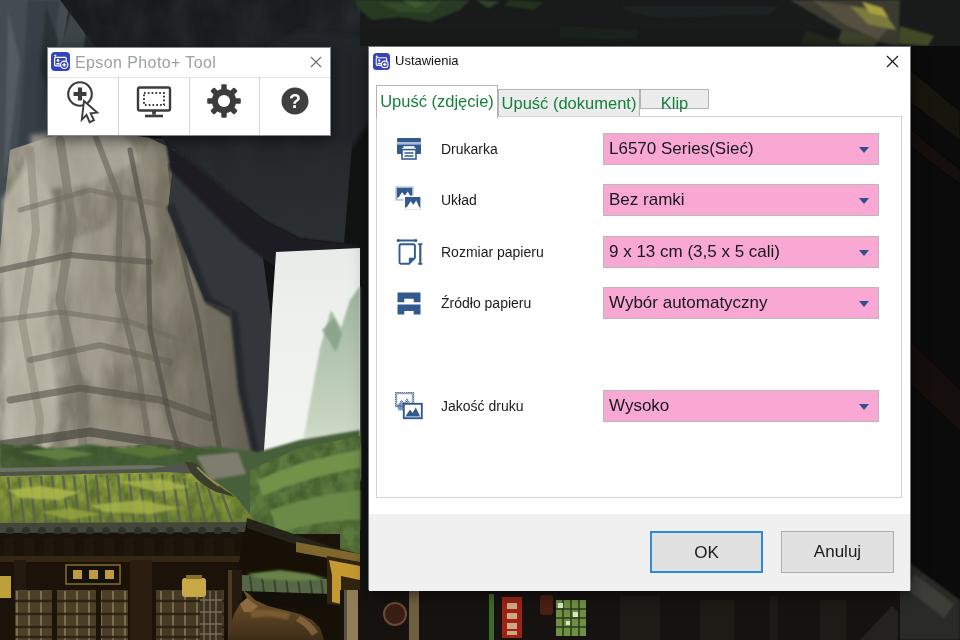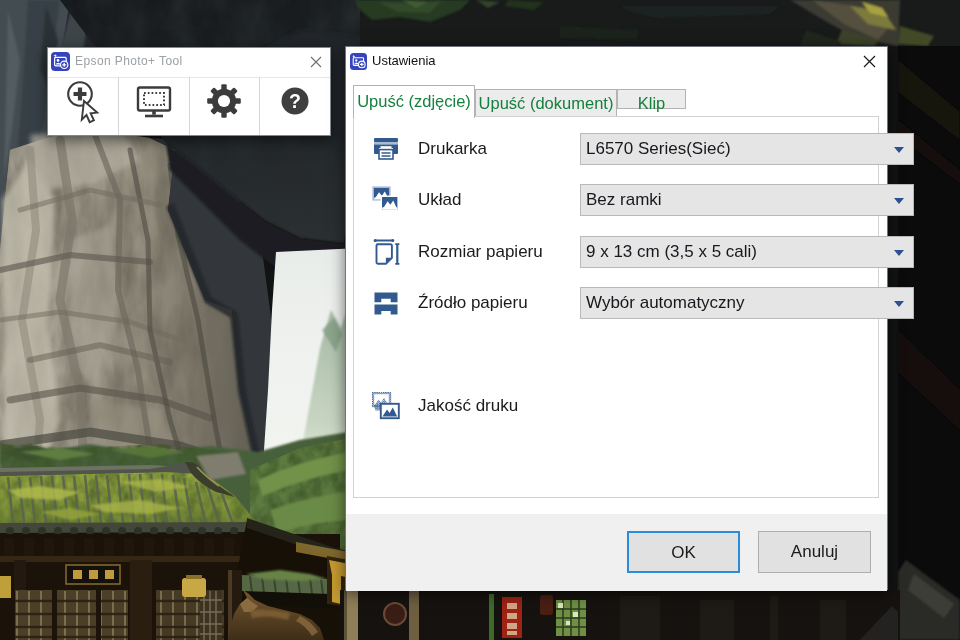--- a/index.html
+++ b/index.html
@@ -4,42 +4,42 @@
 <style>
   html,body{margin:0;padding:0;}
   body{width:960px;height:640px;overflow:hidden;position:relative;
        font-family:"Liberation Sans",sans-serif;background:#0d0e0f;}
   #bg{position:absolute;left:0;top:0;}
   .win{position:absolute;background:#fff;box-shadow:0 4px 14px rgba(0,0,0,.55);}
   
   #tool{left:47px;top:47px;width:284px;height:89px;border:1px solid #828790;box-sizing:border-box;}
   #tool .tbar{height:29px;border-bottom:1px solid #e6e6e6;position:relative;}
   #tool .ticon{position:absolute;left:3px;top:4px;}
-  #tool .ttext{position:absolute;left:27px;top:6px;font-size:12px;letter-spacing:.4px;color:#9aa0a4;}
+  #tool .ttext{position:absolute;left:27px;top:6px;font-size:16px;letter-spacing:.4px;color:#9aa0a4;}
   #tool .tx{position:absolute;right:7px;top:4px;font-size:15px;color:#777;}
   #tool .cells{position:absolute;left:0;top:29px;bottom:0;right:0;display:flex;}
   #tool .cell{flex:1;position:relative;border-right:1px solid #d6d6d6;}
   #tool .cell:last-child{border-right:none;}
   #tool .cell svg{position:absolute;left:50%;top:24px;transform:translate(-50%,-50%);}
   
-  #dlg{left:345px;top:46px;width:543px;height:544px;border:1px solid #70757d;box-sizing:border-box;padding-left:24px;}
+  #dlg{left:368px;top:46px;width:543px;height:544px;border:1px solid #70757d;box-sizing:border-box;padding-left:24px;}
   #dlg .ticon{position:absolute;left:4px;top:6px;}
   #dlg .ttext{position:absolute;left:26px;top:6px;font-size:13px;color:#101010;}
   .tab{position:absolute;box-sizing:border-box;border:1px solid #b3b3b3;
        font-size:16.5px;color:#15803d;text-align:center;}
   #tab1{left:7px;top:38px;width:122px;height:33px;background:#fff;border-bottom:none;z-index:3;line-height:30px;}
   #tab2{left:129px;top:42px;width:142px;height:28px;background:#ececec;line-height:26px;}
   #tab3{left:271px;top:42px;width:69px;height:20px;background:#ececec;line-height:26px;}
   #pane{position:absolute;left:7px;top:69px;width:526px;height:382px;
         border:1px solid #d2d2d2;box-sizing:border-box;background:#fff;z-index:2;}
   .row{position:absolute;left:0;width:100%;height:32px;}
   .row .ric{position:absolute;left:18px;top:2px;}
-  .row .rlab{position:absolute;left:64px;top:50%;transform:translateY(-50%);font-size:17px;color:#1b1b1b;white-space:nowrap;}
-  .row .rdd{position:absolute;left:226px;top:0;width:334px;height:32px;box-sizing:border-box;
-            border:1px solid #b9b9b9;background:#e5e5e5;}
+  .row .rlab{position:absolute;left:64px;top:50%;transform:translateY(-50%);font-size:14px;color:#1b1b1b;white-space:nowrap;}
+  .row .rdd{position:absolute;left:226px;top:0;width:276px;height:32px;box-sizing:border-box;
+            border:1px solid #b9b9b9;background:#f9a8d4;}
   .rdd .dtxt{position:absolute;left:5px;top:50%;transform:translateY(-50%);font-size:17px;color:#16181d;white-space:nowrap;}
   .rdd .darr{position:absolute;right:9px;top:13px;width:0;height:0;
              border-left:5.5px solid transparent;border-right:5.5px solid transparent;border-top:6.3px solid #2c5190;}
   #foot{position:absolute;left:0;top:467px;width:100%;height:77px;background:#f0f0f0;}
   .btn{position:absolute;top:17px;width:113px;height:42px;box-sizing:border-box;background:#e1e1e1;
        font-size:17px;color:#1b1b1b;text-align:center;line-height:40px;}
   #okbtn{left:281px;border:2.5px solid #2b8cd8;line-height:39px;}
   #cancelbtn{left:412px;border:1px solid #aeaeae;line-height:40px;}
 </style>
 </head>
@@ -500,19 +500,23 @@
           <rect x="1.1" y="1.1" width="1.2" height="1.2" fill="#426397"></rect>
             </pattern>
           </defs>
         <rect x="1" y="1" width="17" height="13" fill="none" stroke="url(#dth)" stroke-width="2.4"></rect>
         <path d="M2 14 L6.5 7.5 L9 10.8 L12 5.8 L17 14 L13 18.5 L3.5 18.5 Z" fill="url(#dth)"></path>
         <rect x="8.8" y="11.8" width="18" height="14.4" fill="#fff"></rect>
         <rect x="8.8" y="11.8" width="18" height="14.4" fill="none" stroke="#335a8e" stroke-width="1.9"></rect>
         <path d="M10.5 24.5 L15 17.5 L17.5 21 L20.8 15.5 L25.2 24.5 Z" fill="#335a8e"></path>
         </svg>
       <span class="rlab">Jakość druku</span>
+      <div class="rdd">
+          <span class="dtxt">Wysoko</span>
+          <span class="darr"></span>
+        </div>
     </div>
   </div>
   <div id="foot">
     <div id="okbtn" class="btn">OK</div>
     <div id="cancelbtn" class="btn">Anuluj</div>
   </div>
 </div>
 
 </body></html>

